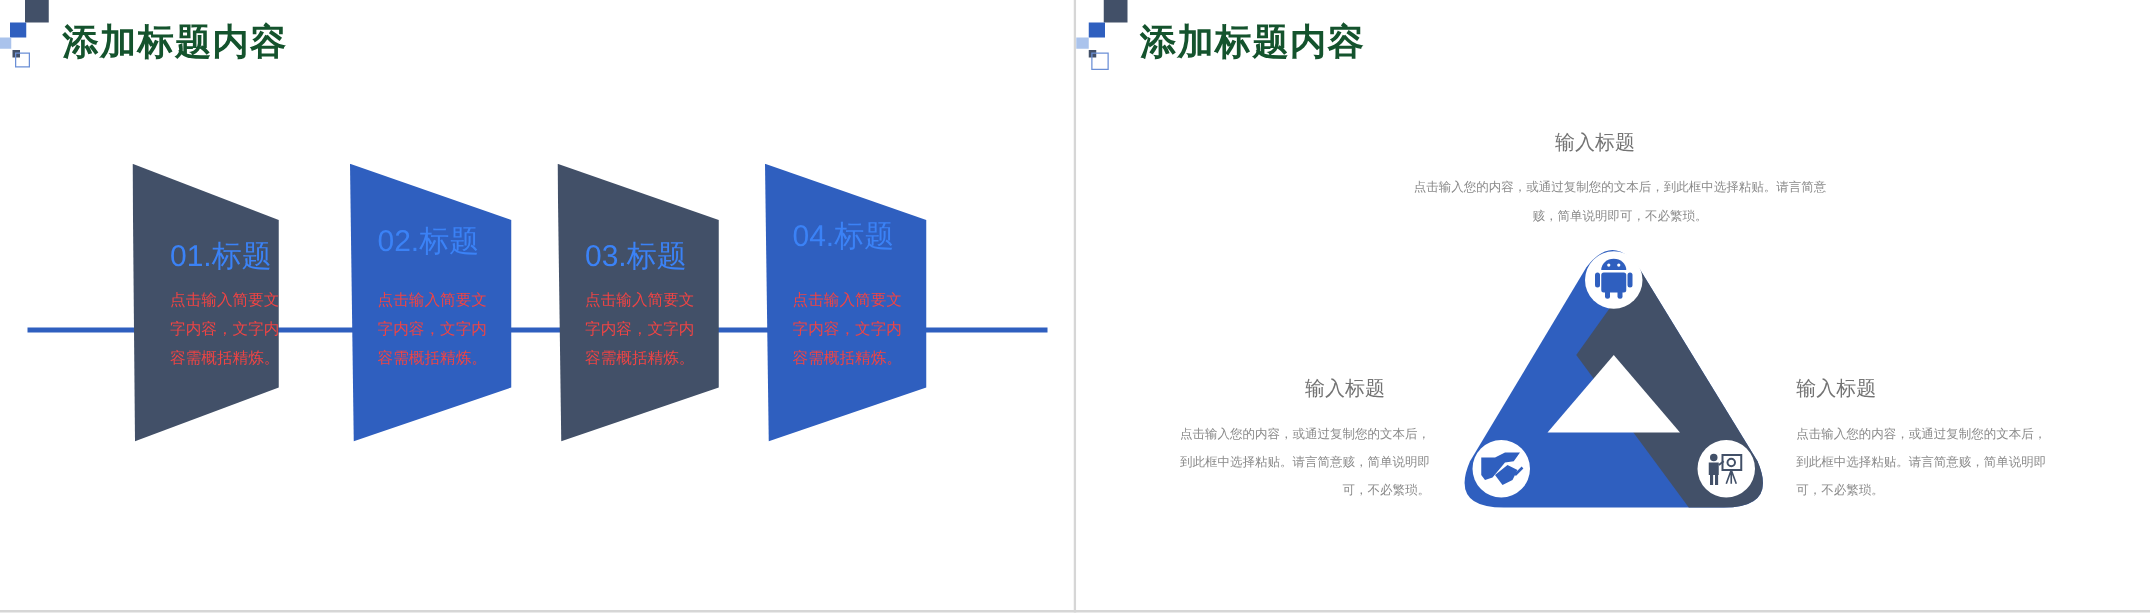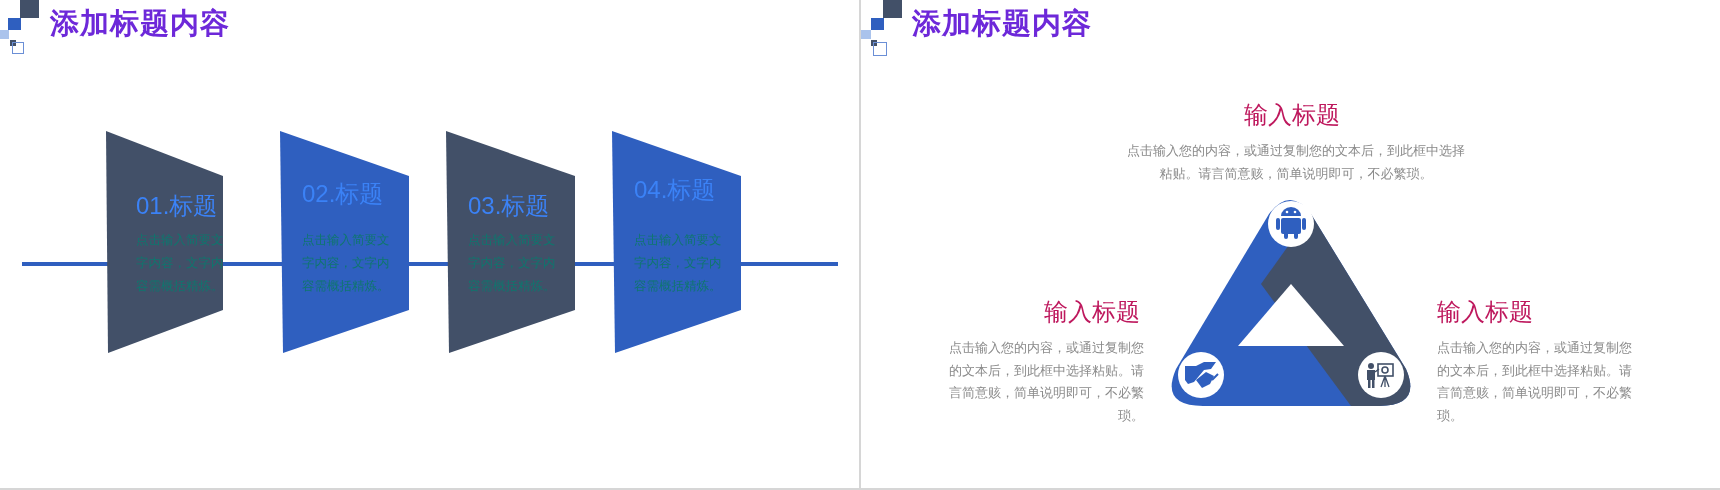--- a/index.html
+++ b/index.html
@@ -9,31 +9,31 @@
     font-family: "Liberation Sans", "DejaVu Sans", sans-serif;
   }
   .slide { position: absolute; top: 0; height: 488px; background: #ffffff; }
   #slide-left { left: 0; width: 859px; }
   #slide-right { left: 861px; width: 859px; }
   .vdivider { position: absolute; left: 859px; top: 0; width: 2px; height: 490px; background: #d6d6d6; }
   .hdivider { position: absolute; left: 0; top: 488px; width: 1720px; height: 2px; background: #d6d6d6; }
 
   .logo { position: absolute; left: 0; top: 0; width: 40px; height: 58px; }
   .logo div { position: absolute; }
-  .title { position: absolute; top: 4px; font-size: 29px; font-weight: bold; color: #6d28d9; letter-spacing: 1px; line-height: 38px; }
+  .title { position: absolute; top: 15px; font-size: 29px; font-weight: bold; color: #14532d; letter-spacing: 1px; line-height: 38px; }
 
   .timeline { position: absolute; left: 22px; top: 262px; width: 816px; height: 4px; background: #2f5fbf; }
 
   .card { position: absolute; top: 0; left: 0; }
   .card-shape { position: absolute; top: 0; left: 0; }
   .card-title { position: absolute; color: #3b82f6; font-size: 24px; line-height: 30px; white-space: nowrap; }
-  .card-text { position: absolute; color: #0f766e; font-size: 12.5px; line-height: 23px; width: 92px; }
+  .card-text { position: absolute; color: #ef4444; font-size: 12.5px; line-height: 23px; width: 92px; }
 
-  .blk-title { position: absolute; font-size: 24px; color: #be185d; line-height: 30px; white-space: nowrap; font-family: Liberation Serif, serif; }
-  .blk-text { position: absolute; font-size: 13px; color: #8a8a8a; line-height: 22.5px; }
+  .blk-title { position: absolute; font-size: 16px; color: #737373; line-height: 30px; white-space: nowrap; font-family: Liberation Serif, serif; }
+  .blk-text { position: absolute; font-size: 10px; color: #8a8a8a; line-height: 22.5px; }
 </style>
 </head>
 <body>
 
 <div id="slide-left" class="slide">
   <div class="logo">
     <div style="left:20px;top:0;width:19px;height:18px;background:#425068;"></div>
     <div style="left:8px;top:18px;width:13px;height:12px;background:#2f5fbf;"></div>
     <div style="left:0;top:30px;width:9px;height:9px;background:#aac3ec;"></div>
     <div style="left:10px;top:40px;width:6px;height:6px;background:#425068;"></div>

